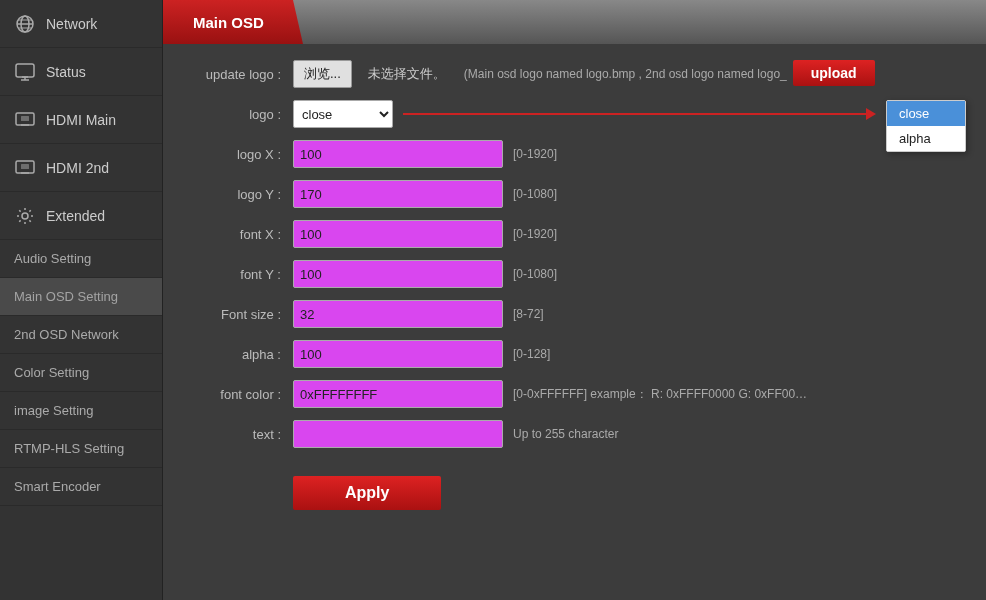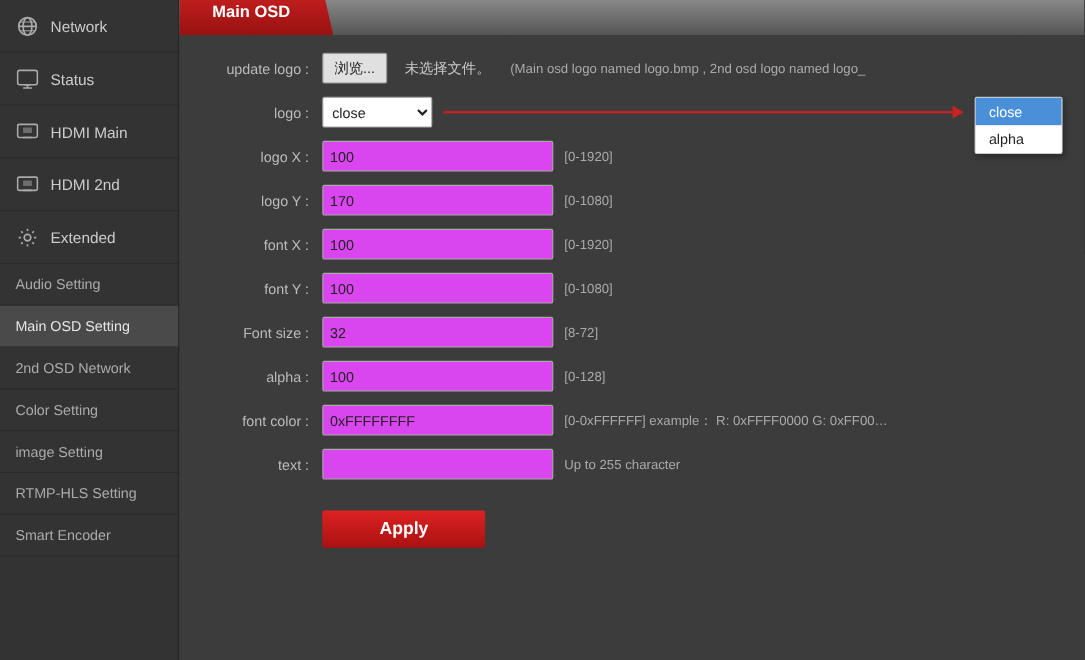--- a/index.html
+++ b/index.html
@@ -66,21 +66,21 @@
     .main-content {
       flex: 1;
       display: flex;
       flex-direction: column;
       background: #3a3a3a;
       overflow: hidden;
     }
 
     
     .header {
-      height: 32px;
+      height: 44px;
       background: linear-gradient(to bottom, #888 0%, #555 100%);
       display: flex;
       align-items: flex-end;
       padding: 0 0 0 0;
     }
 
     .tab-active {
       background: linear-gradient(to bottom, #cc2222 0%, #991111 100%);
       color: #fff;
       padding: 8px 30px;
@@ -305,21 +305,21 @@
           <circle cx="10" cy="10" r="3" stroke="#aaa" stroke-width="1.5"></circle>
           <path d="M10 2v2M10 16v2M2 10h2M16 10h2M4.22 4.22l1.42 1.42M14.36 14.36l1.42 1.42M4.22 15.78l1.42-1.42M14.36 5.64l1.42-1.42" stroke="#aaa" stroke-width="1.5"></path>
         </svg>
       </span>
       <span>Extended</span>
     </div>
 
     <div class="sidebar-section">
       <span>Audio Setting</span>
     </div>
-    <div class="sidebar-section" style="background:#4a4a4a; color:#e5e5e5;">
+    <div class="sidebar-section" style="background:#4a4a4a; color:#a3a3a3;">
       <span>Main OSD Setting</span>
     </div>
     <div class="sidebar-section">
       <span>2nd OSD Network</span>
     </div>
     <div class="sidebar-section">
       <span>Color Setting</span>
     </div>
     <div class="sidebar-section">
       <span>image Setting</span>
@@ -343,20 +343,23 @@
     <div class="form-area">
 
       <div class="form-row">
         <div class="form-label">update logo :</div>
         <div style="display:flex; flex-direction:row; gap:6px;">
           <div style="display:flex; align-items:center; gap:8px;">
             <button class="browse-btn">浏览...</button>
             <span class="file-label">未选择文件。</span>
             <span class="hint-text">(Main osd logo named logo.bmp , 2nd osd logo named logo_</span>
           </div>
+          <div>
+            <button class="upload-btn">upload</button>
+          </div>
         </div>
       </div>
 
       <div class="logo-row">
         <div class="form-label">logo :</div>
         <select class="logo-select">
           <option>close</option>
           <option>open</option>
         </select>
 

